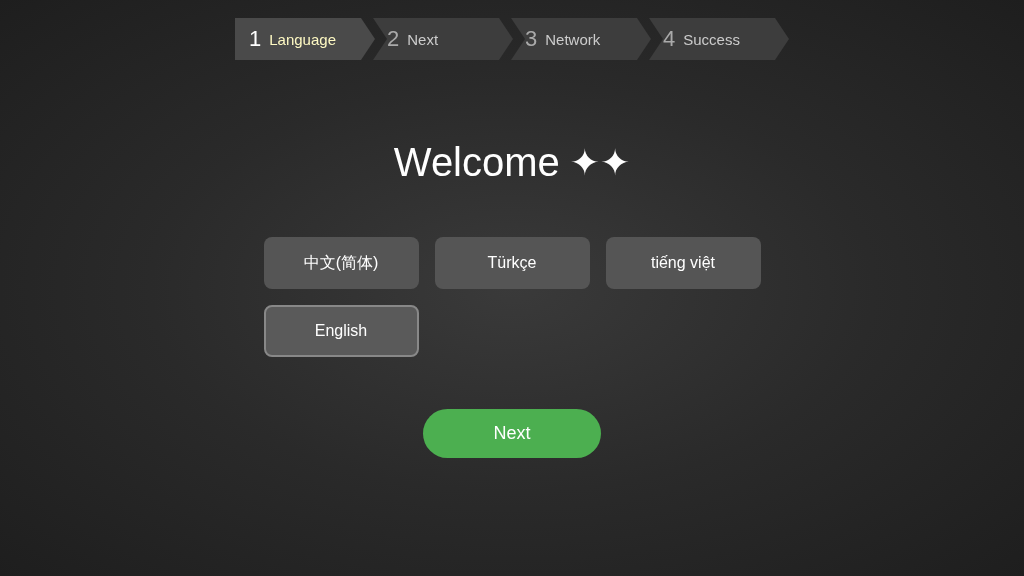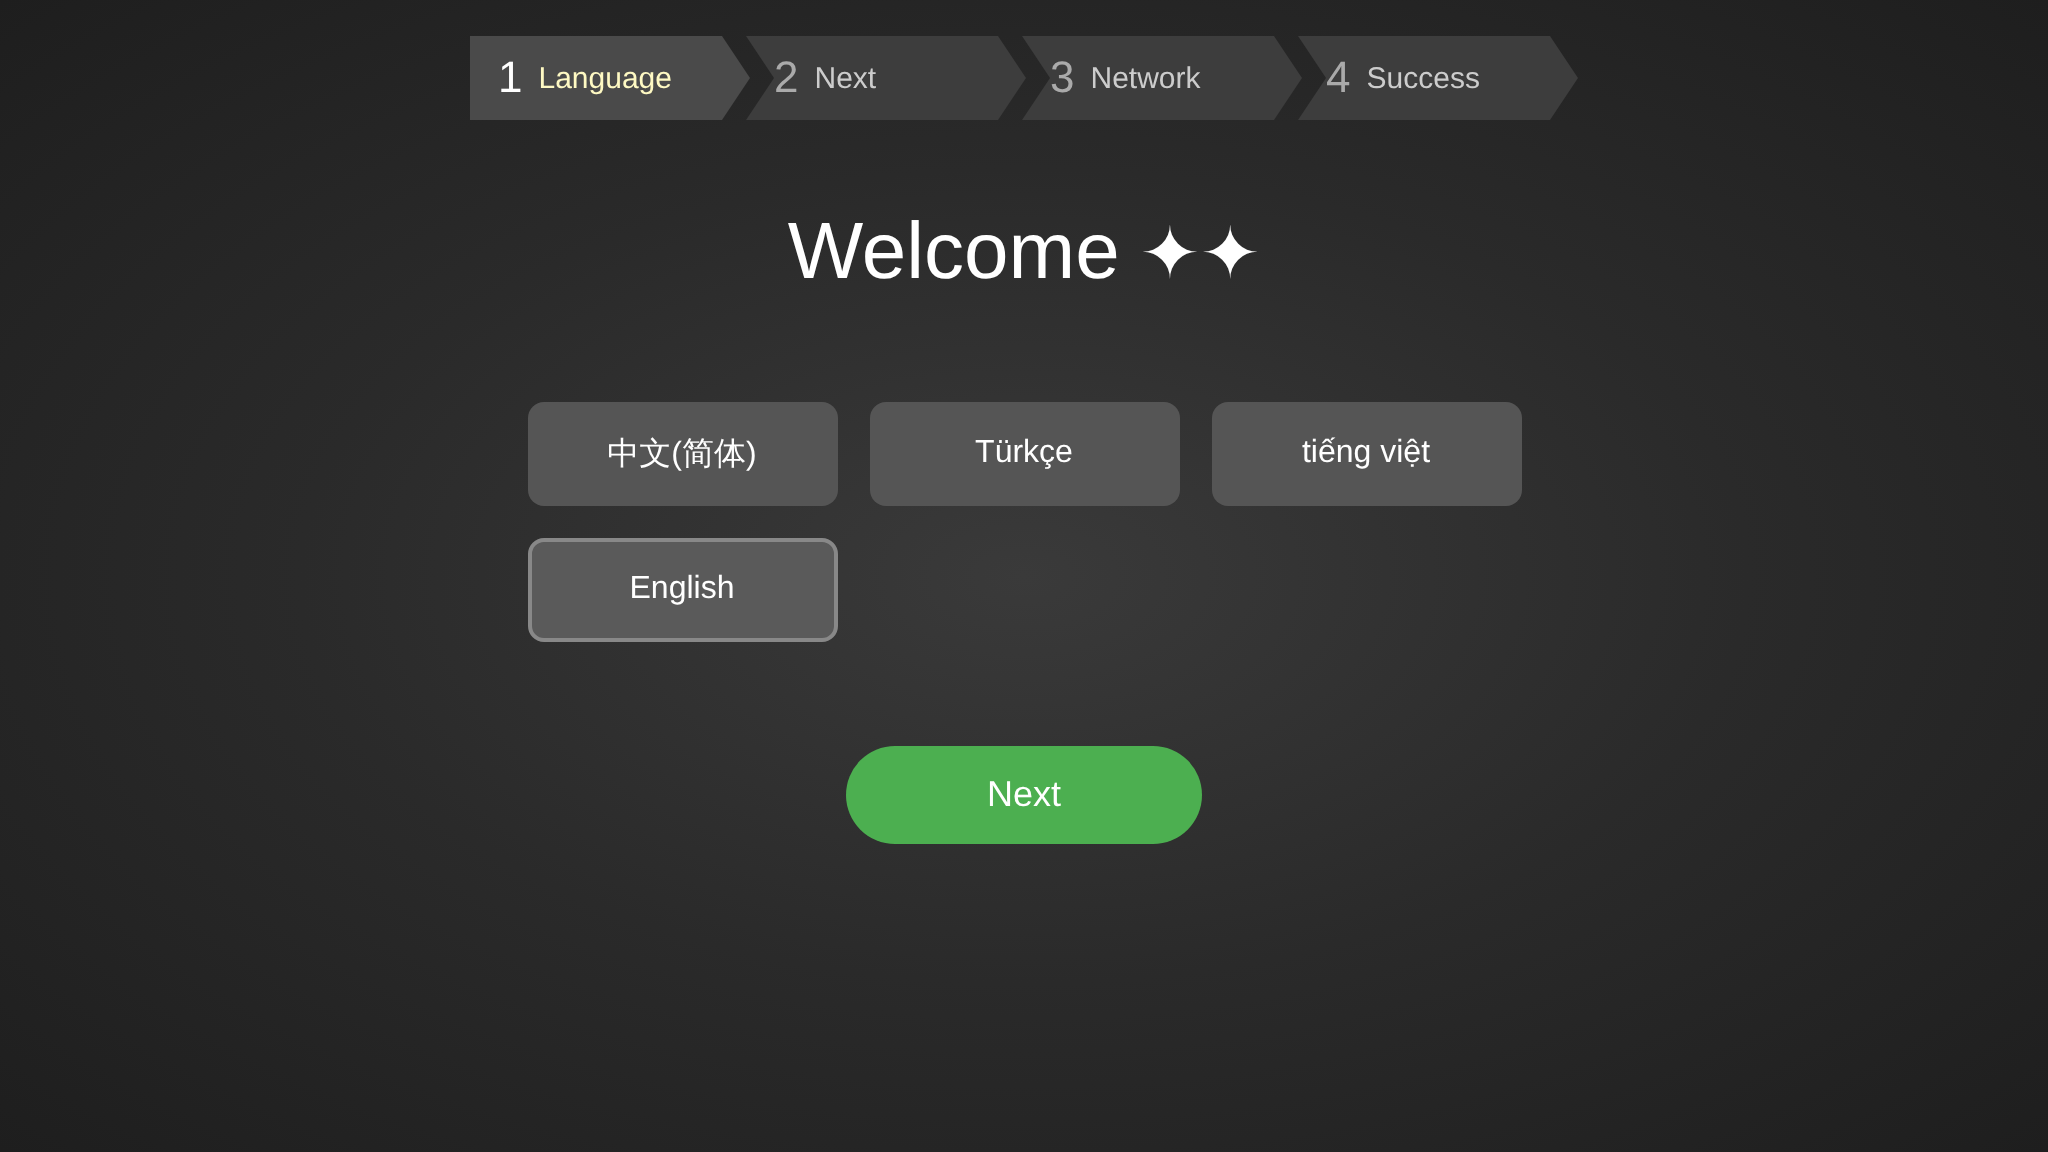--- a/index.html
+++ b/index.html
@@ -68,21 +68,21 @@
       color: #fef9c3;
       font-weight: 500;
     }
 
     .step + .step {
       margin-left: -2px;
     }
 
     
     .welcome-section {
-      margin-top: 44px;
+      margin-top: 80px;
       text-align: center;
     }
 
     .welcome-title {
       font-size: 40px;
       font-weight: 400;
       color: white;
       display: flex;
       align-items: center;
       gap: 10px;

